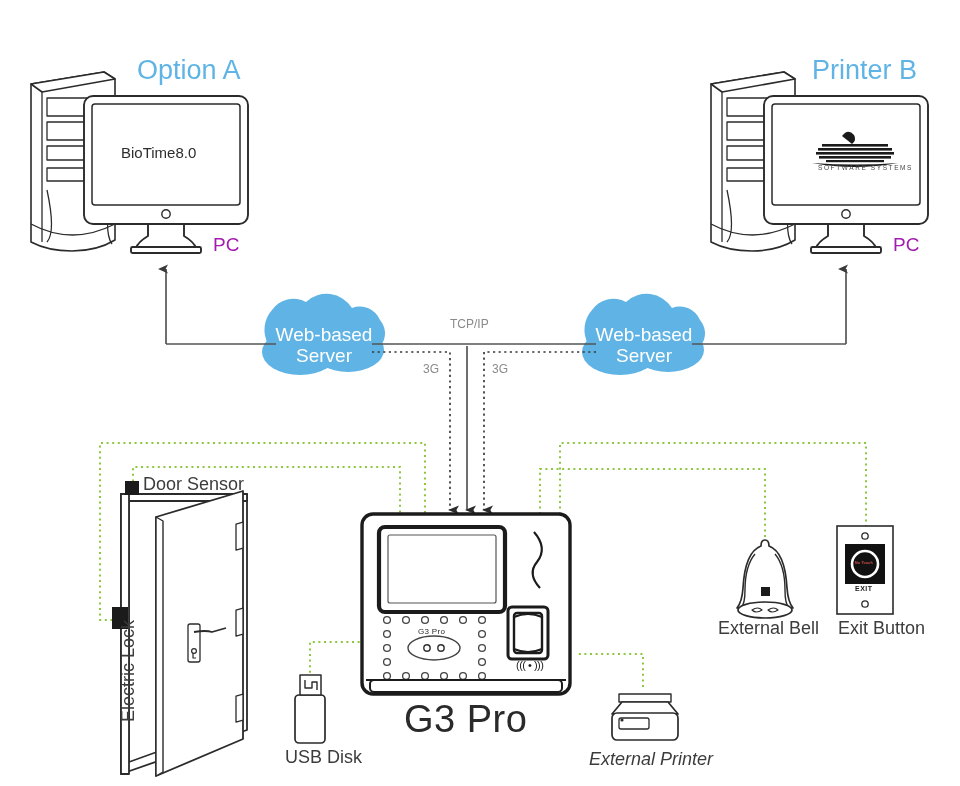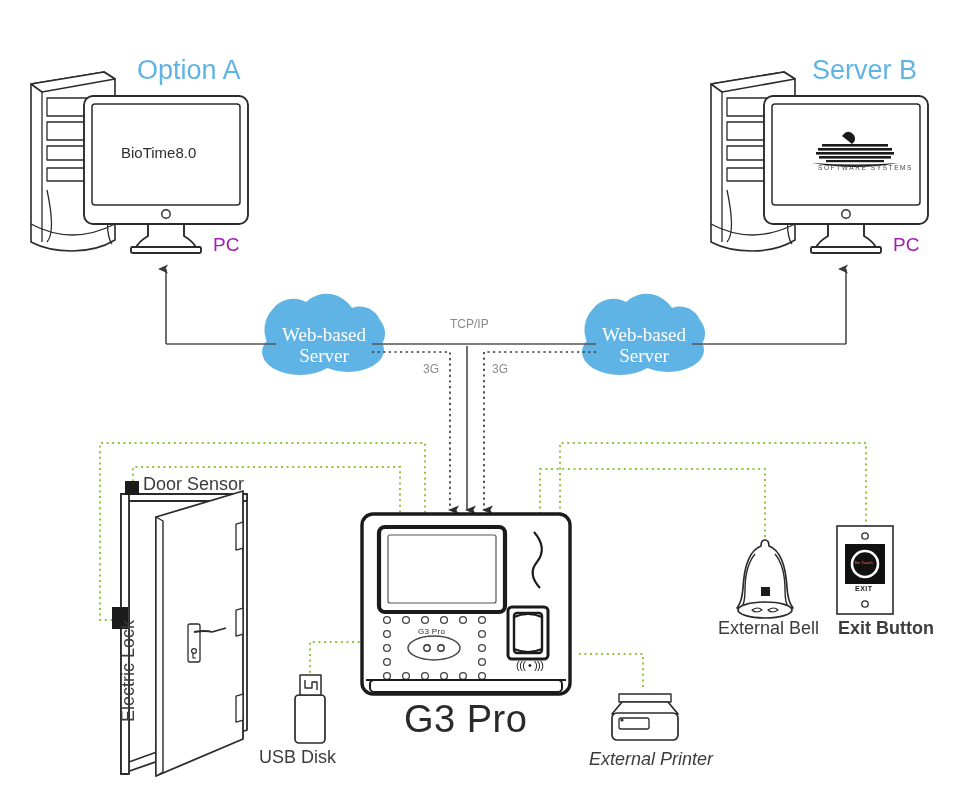--- a/index.html
+++ b/index.html
@@ -5,21 +5,21 @@
   html,body{margin:0;padding:0;background:#ffffff;}
   body{width:960px;height:786px;overflow:hidden;
        font-family:"Liberation Sans", sans-serif;}
   #stage{position:relative;width:960px;height:786px;background:#fff;margin-top:32px;}
   #stage > svg{position:absolute;left:0;top:0;}
   .lbl{position:absolute;white-space:nowrap;line-height:1;}
   .opt{color:#5FB4E5;font-size:27px;}
   .pc{color:#a21caf;font-size:19px;}
   .screen-txt{color:#2D2D2D;font-size:15px;text-align:center;}
   .cloud-txt{position:absolute;color:#ffffff;font-size:19px;text-align:center;
-             line-height:1.12;white-space:nowrap;font-family:Liberation Serif, serif;}
+             line-height:1.12;white-space:nowrap;}
   .net{color:#8A8A8A;font-size:12px;}
   .periph{color:#3C3C3C;font-size:18px;}
   .title{color:#2A2A2A;font-size:38px;letter-spacing:.5px;}
   .tiny{color:#2A2A2A;font-size:6.5px;letter-spacing:.3px;}
   .vert{transform:rotate(-90deg);transform-origin:left top;}
   .exitlbl{color:#fff;font-size:7px;font-weight:bold;letter-spacing:.5px;}
   .notouch{color:#D9534F;font-size:3.6px;font-weight:bold;letter-spacing:.2px;}
 </style>
 </head>
 <body>
@@ -248,21 +248,21 @@
       <rect x="837" y="494" width="56" height="88" fill="#fff" stroke="#2b2b2b" stroke-width="1.6"></rect>
       <circle cx="865" cy="504" r="3.2" fill="#fff" stroke="#2b2b2b" stroke-width="1.3"></circle>
       <circle cx="865" cy="572" r="3.2" fill="#fff" stroke="#2b2b2b" stroke-width="1.3"></circle>
       <rect x="845" y="512" width="40" height="40" fill="#111"></rect>
       <circle cx="865" cy="532" r="13" fill="none" stroke="#fff" stroke-width="2.6"></circle>
     </g>
   </svg>
 
   <div class="lbl opt" style="left:137px;top:25px;">Option A</div>
 
-  <div class="lbl opt" style="left:812px;top:25px;">Server B</div>
+  <div class="lbl opt" style="left:812px;top:25px;">Printer B</div>
 
   <div class="lbl screen-txt" style="left:121px;top:113px;">BioTime8.0</div>
 
   <div class="lbl tiny" style="left:818px;top:133px;letter-spacing:1.6px;color:#444;">SOFTWARE SYSTEMS</div>
 
   <div class="lbl pc" style="left:213px;top:203px;">PC</div>
 
   <div class="lbl pc" style="left:893px;top:203px;">PC</div>
 
   <div class="cloud-txt" style="left:260px;top:292px;width:128px;">
@@ -278,27 +278,27 @@
   <div class="lbl net" style="left:450px;top:286px;">TCP/IP</div>
 
   <div class="lbl net" style="left:423px;top:331px;">3G</div>
 
   <div class="lbl net" style="left:492px;top:331px;">3G</div>
 
   <div class="lbl periph" style="left:143px;top:443px;">Door Sensor</div>
 
   <div class="lbl periph vert" style="left:119px;top:690px;">Electric Lock</div>
 
-  <div class="lbl periph" style="left:259px;top:716px;text-align:center;">USB Disk</div>
+  <div class="lbl periph" style="left:285px;top:716px;text-align:center;">USB Disk</div>
 
   <div class="lbl periph" style="left:589px;top:718px;font-style:italic;">External Printer</div>
 
   <div class="lbl periph" style="left:718px;top:587px;">External Bell</div>
 
-  <div class="lbl periph" style="left:838px;top:587px;font-weight:bold;">Exit Button</div>
+  <div class="lbl periph" style="left:838px;top:587px;">Exit Button</div>
 
   <div class="lbl notouch" style="left:855px;top:530px;">No Touch</div>
 
   <div class="lbl exitlbl" style="left:855px;top:553px;color:#1b1b1b;">EXIT</div>
 
   <div class="lbl tiny" style="left:418px;top:596px;font-size:8px;">G3 Pro</div>
 
   <div class="lbl" style="left:516px;top:628px;font-size:11px;color:#1b1b1b;letter-spacing:-.5px;">((( • )))</div>
 
   <div class="lbl title" style="left:404px;top:668px;">G3 Pro</div>

